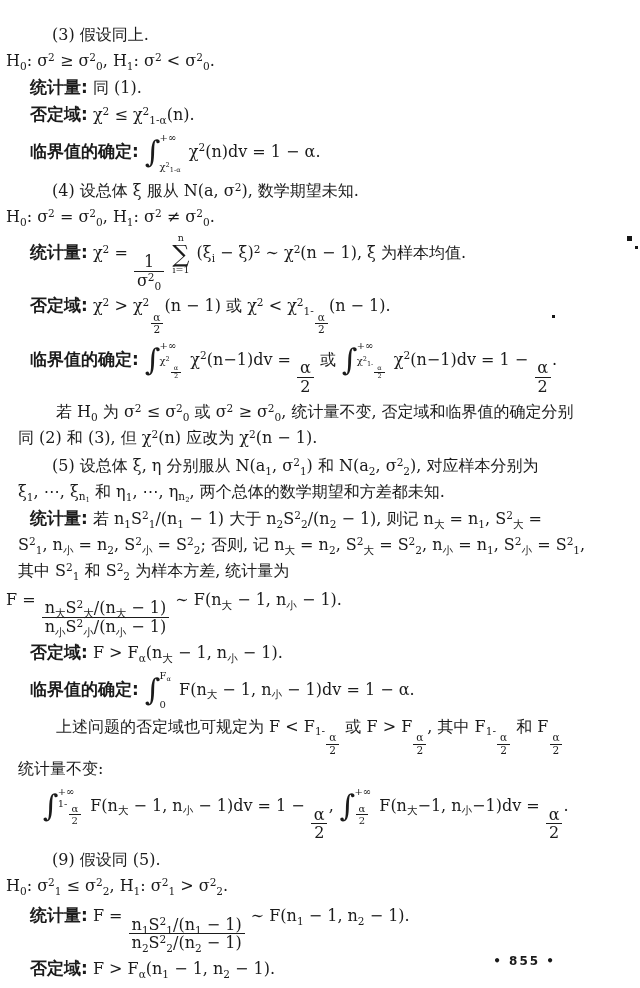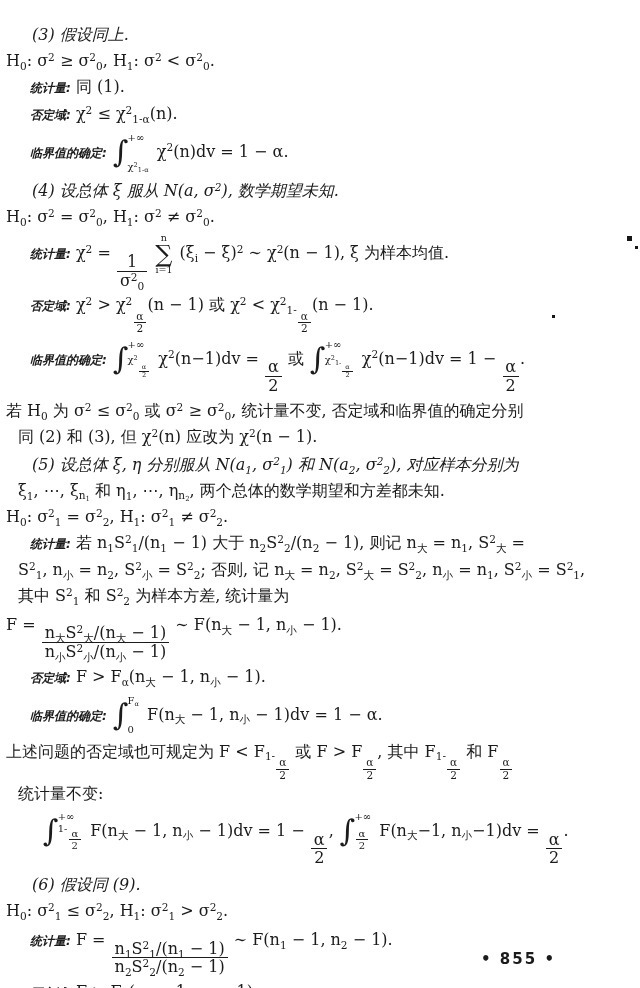--- a/index.html
+++ b/index.html
@@ -6,32 +6,31 @@
   body {
     width:640px; height:988px;
     background:#ffffff;
     color:#1b1b1b;
     font-family:"DejaVu Serif","Liberation Serif",serif;
     position:relative; overflow:hidden;
   }
   .page { position:absolute; inset:0; padding:20px 8px 0 6px; font-size:16px; }
   .ln { line-height:26px; white-space:nowrap; }
   .lab { margin-left:24px; }
-  .p1  { margin-left:26px; margin-top:2px;font-style:italic; }
-  .p2  { }
+  .p1  { margin-left:46px; margin-top:2px; }
+  .p2  { margin-left:50px; }
   .cont{ margin-left:12px; }
   .ctr { text-align:left; padding-right:70px; }
   .fml { }
   .eqrow { margin-left:36px; }
   .dsp { padding:3px 0; }
   .lbl {
     font-weight:bold;
     font-family:"DejaVu Sans","Liberation Sans",sans-serif;
-    font-size:12px;
-    font-style:italic;
+    font-size:17px;
   }
   sub, sup { font-size:66%; line-height:0; }
   sub { vertical-align:-0.35em; }
   sup { vertical-align:0.5em; }
   .frac {
     display:inline-flex; flex-direction:column; align-items:center;
     vertical-align:-0.55em; line-height:1.1; text-align:center; margin:0 1px;
   }
   .fnum, .fden { display:block; padding:0 3px; }
   .fden { border-top:1.4px solid currentColor; }
@@ -42,21 +41,21 @@
     font-size:10px; line-height:1.1; min-height:40px; padding:1px 0; margin-left:-1px;
   }
   .int-sub { margin-top:auto; }
   .sum {
     display:inline-flex; flex-direction:column; align-items:center;
     vertical-align:middle; font-size:9.5px; line-height:1; margin:0 2px;
   }
   .sum-sign { font-size:24px; line-height:0.95; }
   .page-number {
     position:absolute; right:84px; bottom:20px;
-    font-weight:bold; letter-spacing:2px; font-size:15px;
+    font-weight:bold; letter-spacing:2px; font-size:12px;
     font-family:"DejaVu Sans","Liberation Sans",sans-serif;
   }
   .speck { position:absolute; background:#161616; }
   .speck-a { width:5px; height:5px; right:8px;  top:236px; }
   .speck-b { width:3px; height:3px; right:2px;  top:246px; }
   .speck-c { width:3px; height:3px; left:552px; top:315px; }
 </style>
 </head>
 <body>
 
@@ -111,21 +110,20 @@
               </span></sub></span>
         </span>
       </span> χ<sup>2</sup>(n−1)dv = 1 − <span class="frac">
         <span class="fnum">α</span>
         <span class="fden">2</span>
       </span>.</div>
   <div class="ln p2">若 H<sub>0</sub> 为 σ<sup>2</sup> ≤ σ<sup>2</sup><sub>0</sub> 或 σ<sup>2</sup> ≥ σ<sup>2</sup><sub>0</sub>, 统计量不变, 否定域和临界值的确定分别</div>
   <div class="ln cont">同 (2) 和 (3), 但 χ<sup>2</sup>(n) 应改为 χ<sup>2</sup>(n − 1).</div>
   <div class="ln p1">(5) 设总体 ξ, η 分别服从 N(a<sub>1</sub>, σ<sup>2</sup><sub>1</sub>) 和 N(a<sub>2</sub>, σ<sup>2</sup><sub>2</sub>), 对应样本分别为</div>
   <div class="ln cont">ξ<sub>1</sub>, ⋯, ξ<sub>n<sub>1</sub></sub> 和 η<sub>1</sub>, ⋯, η<sub>n<sub>2</sub></sub>, 两个总体的数学期望和方差都未知.</div>
-  <div class="ln ctr">H<sub>0</sub>: σ<sup>2</sup><sub>1</sub> = σ<sup>2</sup><sub>2</sub>, H<sub>1</sub>: σ<sup>2</sup><sub>1</sub> ≠ σ<sup>2</sup><sub>2</sub>.</div>
   <div class="ln lab"><span class="lbl">统计量:</span> 若 n<sub>1</sub>S<sup>2</sup><sub>1</sub>/(n<sub>1</sub> − 1) 大于 n<sub>2</sub>S<sup>2</sup><sub>2</sub>/(n<sub>2</sub> − 1), 则记 n<sub>大</sub> = n<sub>1</sub>, S<sup>2</sup><sub>大</sub> =</div>
   <div class="ln cont">S<sup>2</sup><sub>1</sub>, n<sub>小</sub> = n<sub>2</sub>, S<sup>2</sup><sub>小</sub> = S<sup>2</sup><sub>2</sub>; 否则, 记 n<sub>大</sub> = n<sub>2</sub>, S<sup>2</sup><sub>大</sub> = S<sup>2</sup><sub>2</sub>, n<sub>小</sub> = n<sub>1</sub>, S<sup>2</sup><sub>小</sub> = S<sup>2</sup><sub>1</sub>,</div>
   <div class="ln cont">其中 S<sup>2</sup><sub>1</sub> 和 S<sup>2</sup><sub>2</sub> 为样本方差, 统计量为</div>
   <div class="ln fml dsp">F = <span class="frac">
         <span class="fnum">n<sub>大</sub>S<sup>2</sup><sub>大</sub>/(n<sub>大</sub> − 1)</span>
         <span class="fden">n<sub>小</sub>S<sup>2</sup><sub>小</sub>/(n<sub>小</sub> − 1)</span>
       </span> ∼ F(n<sub>大</sub> − 1, n<sub>小</sub> − 1).</div>
   <div class="ln lab"><span class="lbl">否定域:</span> F &gt; F<sub>α</sub>(n<sub>大</sub> − 1, n<sub>小</sub> − 1).</div>
   <div class="ln lab dsp"><span class="lbl">临界值的确定:</span> <span class="int">
         <span class="int-sign">∫</span>
@@ -166,21 +164,21 @@
           <span class="int-sup">+∞</span>
           <span class="int-sub"><span class="frac">
               <span class="fnum">α</span>
               <span class="fden">2</span>
             </span></span>
         </span>
       </span> F(n<sub>大</sub>−1, n<sub>小</sub>−1)dv = <span class="frac">
         <span class="fnum">α</span>
         <span class="fden">2</span>
       </span>.</div>
-  <div class="ln p1">(6) 假设同 (9).</div>
+  <div class="ln p1">(9) 假设同 (5).</div>
   <div class="ln ctr">H<sub>0</sub>: σ<sup>2</sup><sub>1</sub> ≤ σ<sup>2</sup><sub>2</sub>, H<sub>1</sub>: σ<sup>2</sup><sub>1</sub> &gt; σ<sup>2</sup><sub>2</sub>.</div>
   <div class="ln lab dsp"><span class="lbl">统计量:</span> F = <span class="frac">
         <span class="fnum">n<sub>1</sub>S<sup>2</sup><sub>1</sub>/(n<sub>1</sub> − 1)</span>
         <span class="fden">n<sub>2</sub>S<sup>2</sup><sub>2</sub>/(n<sub>2</sub> − 1)</span>
       </span> ∼ F(n<sub>1</sub> − 1, n<sub>2</sub> − 1).</div>
   <div class="ln lab"><span class="lbl">否定域:</span> F &gt; F<sub>α</sub>(n<sub>1</sub> − 1, n<sub>2</sub> − 1).</div>
 
 </div>
 
 <div class="page-number">• 855 •</div>

